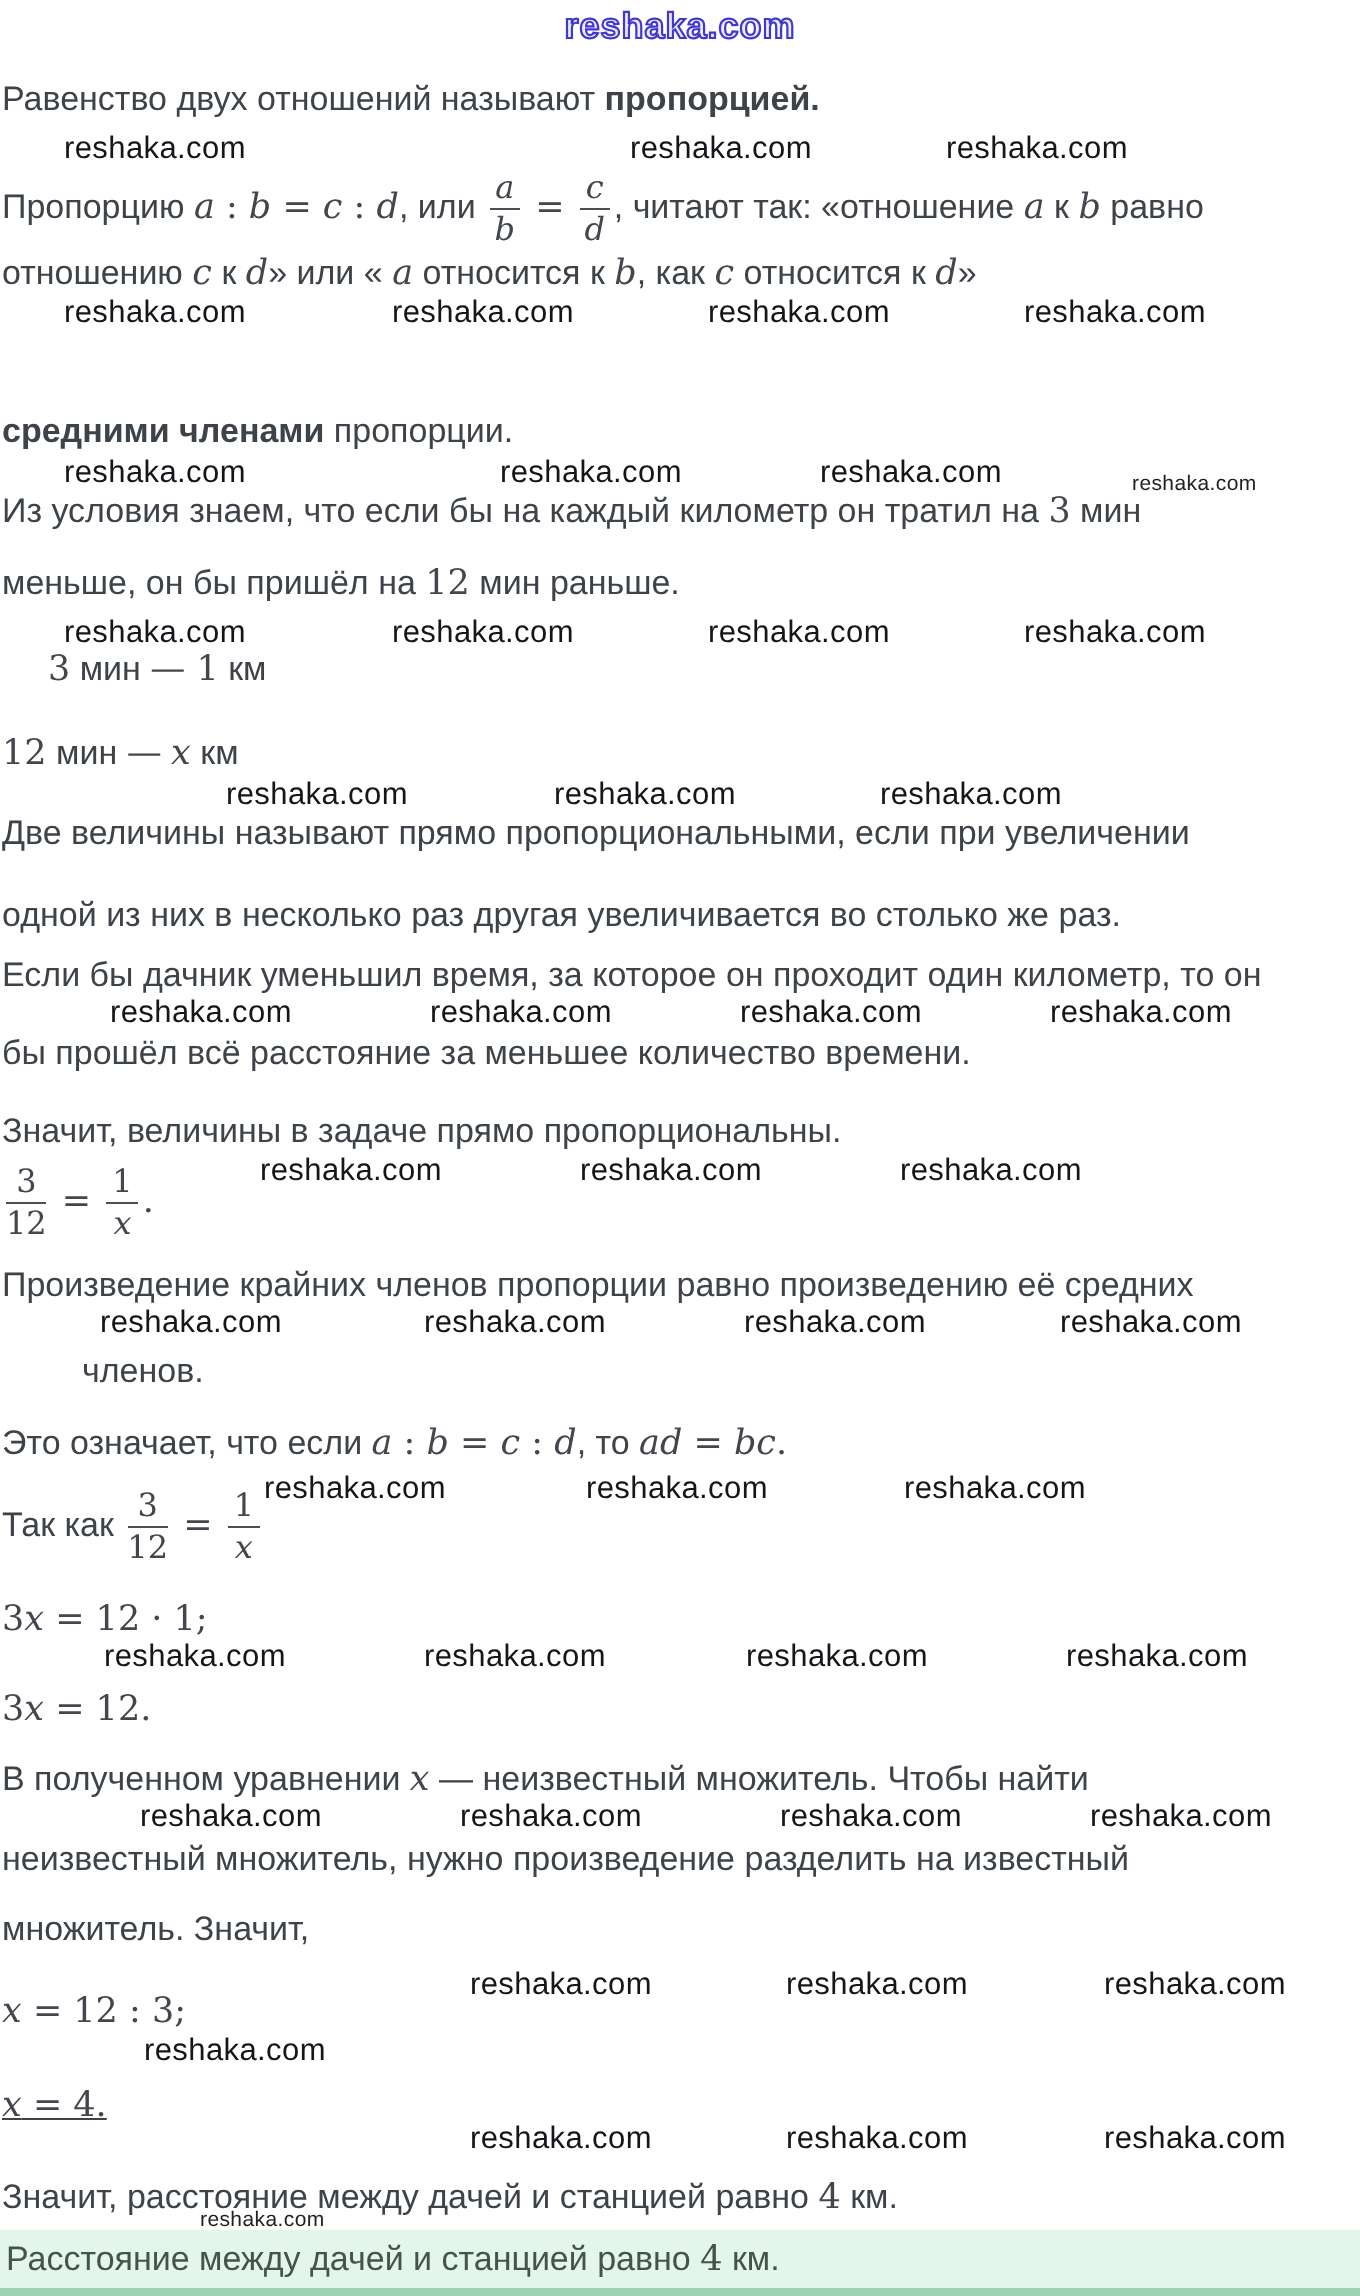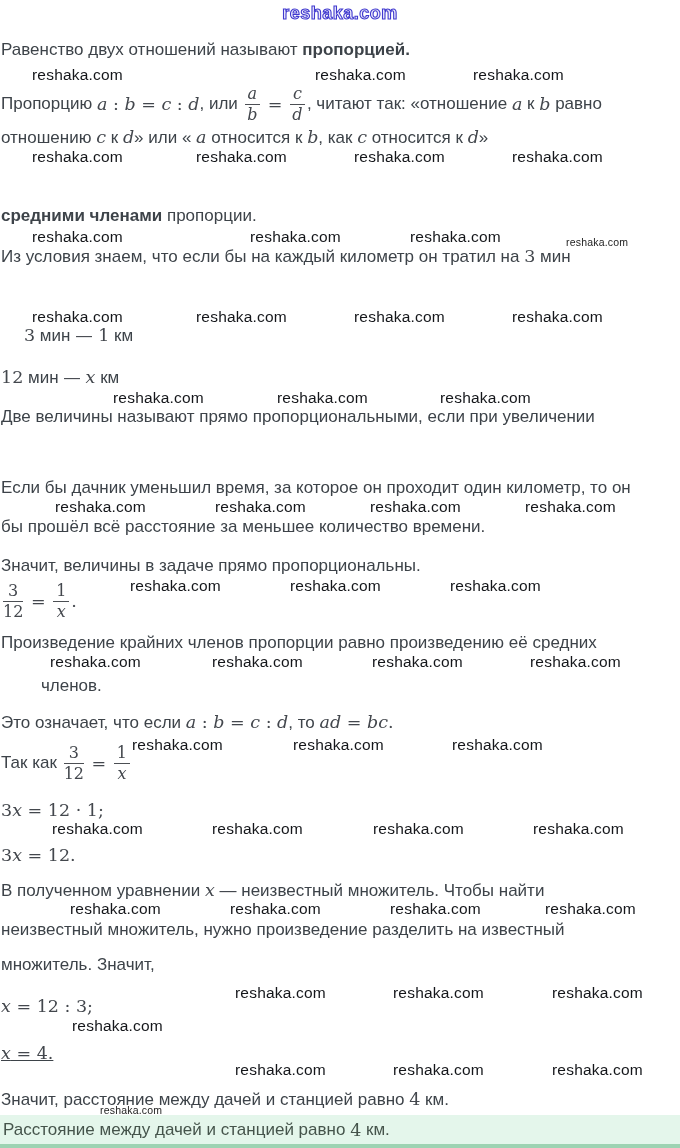--- a/index.html
+++ b/index.html
@@ -70,34 +70,36 @@
       <span class="wm" style="left: 512px;">reshaka.com</span>
     </div>
     <div class="line" style="top: 206px;"><span class="b">средними членами</span><span class="t"> пропорции.</span></div>
     <div class="wmrow" style="top: 228px;">
       <span class="wm" style="left: 32px;">reshaka.com</span>
       <span class="wm" style="left: 250px;">reshaka.com</span>
       <span class="wm" style="left: 410px;">reshaka.com</span>
       <span class="wm small" style="left: 566px; top: 8px;">reshaka.com</span>
     </div>
     <div class="line" style="top: 246px;"><span class="t">Из условия знаем, что если бы на каждый километр он тратил на </span><span class="mn">3</span><span class="t"> мин</span></div>
+    <div class="line" style="top: 282px;"><span class="t">меньше, он бы пришёл на </span><span class="mn">12</span><span class="t"> мин раньше.</span></div>
     <div class="wmrow" style="top: 308px;">
       <span class="wm" style="left: 32px;">reshaka.com</span>
       <span class="wm" style="left: 196px;">reshaka.com</span>
       <span class="wm" style="left: 354px;">reshaka.com</span>
       <span class="wm" style="left: 512px;">reshaka.com</span>
     </div>
     <div class="line" style="top: 325px; margin-left: 23px;"><span class="mn">3</span><span class="t"> мин </span><span class="mn">— 1</span><span class="t"> км</span></div>
     <div class="line" style="top: 367px;"><span class="mn">12</span><span class="t"> мин </span><span class="mn">—</span><span class="t"> </span><span class="mi">x</span><span class="t"> км</span></div>
     <div class="wmrow" style="top: 389px;">
       <span class="wm" style="left: 113px;">reshaka.com</span>
       <span class="wm" style="left: 277px;">reshaka.com</span>
       <span class="wm" style="left: 440px;">reshaka.com</span>
     </div>
     <div class="line" style="top: 407px;"><span class="t">Две величины называют прямо пропорциональными, если при увеличении</span></div>
+    <div class="line" style="top: 448px;"><span class="t">одной из них в несколько раз другая увеличивается во столько же раз.</span></div>
     <div class="line" style="top: 478px;"><span class="t">Если бы дачник уменьшил время, за которое он проходит один километр, то он</span></div>
     <div class="wmrow" style="top: 498px;">
       <span class="wm" style="left: 55px;">reshaka.com</span>
       <span class="wm" style="left: 215px;">reshaka.com</span>
       <span class="wm" style="left: 370px;">reshaka.com</span>
       <span class="wm" style="left: 525px;">reshaka.com</span>
     </div>
     <div class="line" style="top: 517px;"><span class="t">бы прошёл всё расстояние за меньшее количество времени.</span></div>
     <div class="line" style="top: 556px;"><span class="t">Значит, величины в задаче прямо пропорциональны.</span></div>
     <div class="wmrow" style="top: 577px;">

